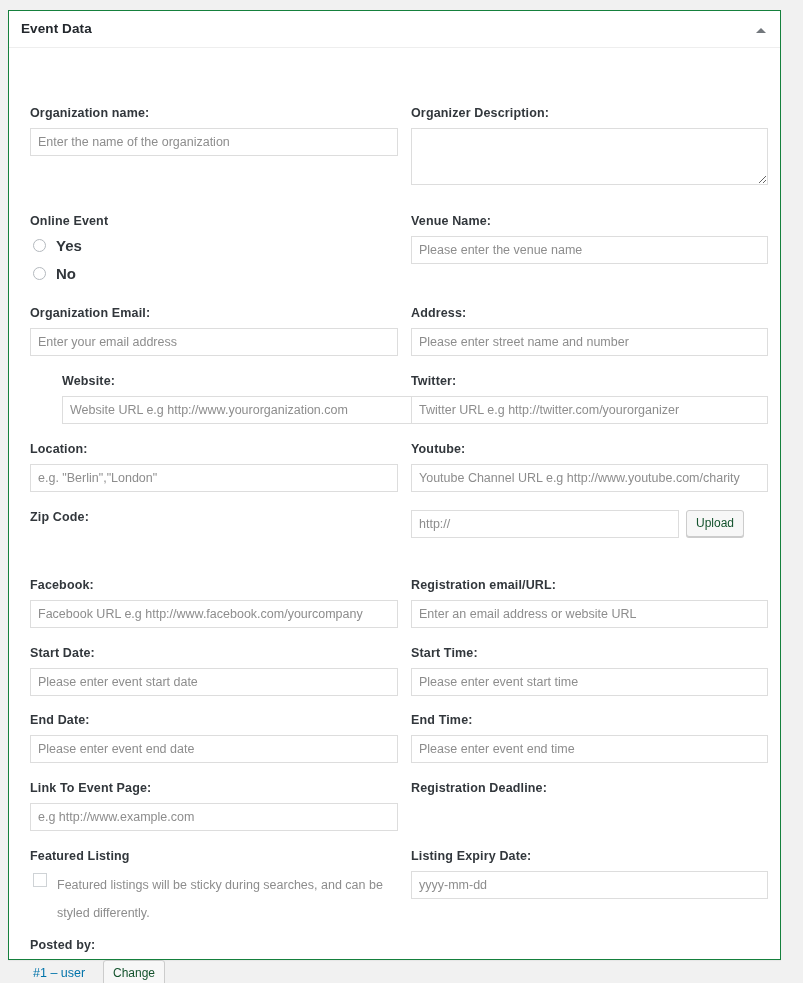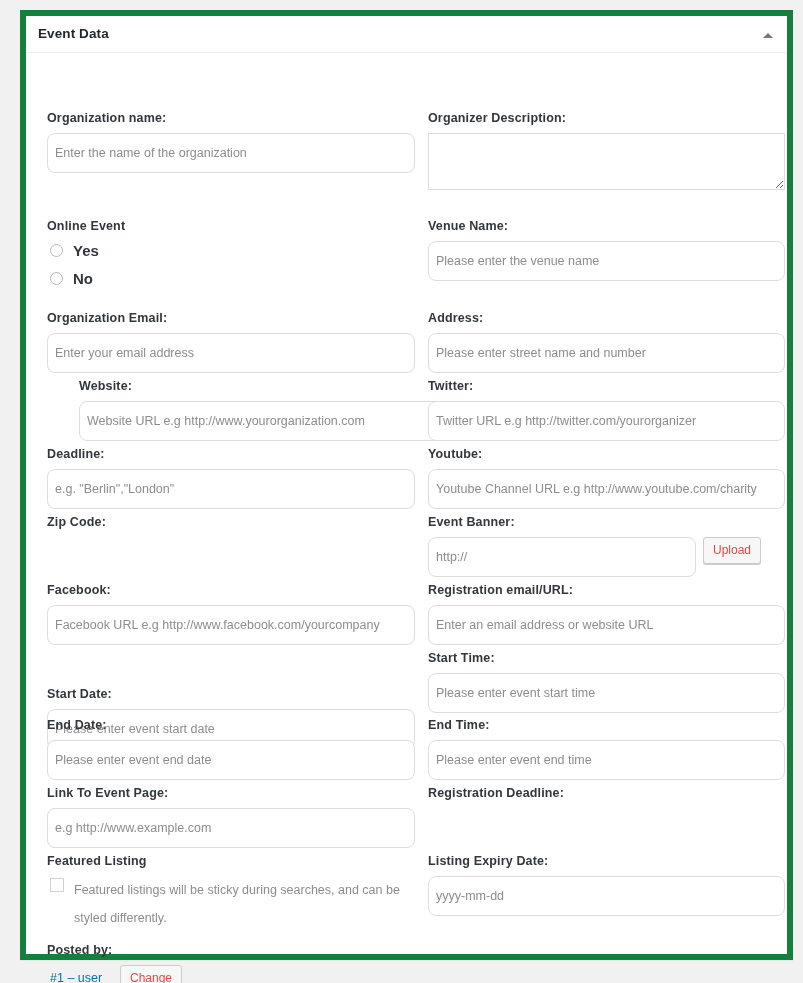--- a/index.html
+++ b/index.html
@@ -9,26 +9,26 @@
     font-family: "Liberation Sans", sans-serif;
   }
   body {
     width: 803px;
     height: 983px;
     overflow: hidden;
   }
 
   .metabox {
     position: absolute;
-    left: 20px;
+    left: 8px;
     top: 10px;
     width: 773px;
     height: 950px;
     background: #ffffff;
-    border: 6px solid #15803d;
+    border: 1px solid #15803d;
     box-shadow: 0 1px 1px rgba(0,0,0,0.04);
     box-sizing: border-box;
   }
 
   .metabox-header {
     position: relative;
     height: 37px;
     border-bottom: 1px solid #eeeeee;
     box-sizing: border-box;
   }
@@ -83,24 +83,24 @@
     letter-spacing: 0.15px;
     line-height: 15px;
     margin: 0 0 7px 0;
     white-space: nowrap;
   }
 
   .finput {
     display: block;
     box-sizing: border-box;
     width: 100%;
-    height: 40px;
+    height: 28px;
     padding: 2px 7px;
     border: 1px solid #dddddd;
-    border-radius: 8px;
+    border-radius: 0;
     background: #ffffff;
     font-family: "Liberation Sans", sans-serif;
     font-size: 12.5px;
     color: #32373c;
     outline: none;
   }
   .finput::placeholder { color: #8d8d8d; opacity: 1; }
 
   .ftextarea {
     display: block;
@@ -144,21 +144,21 @@
     line-height: 15px;
   }
 
   .banner-row { position: relative; }
   .banner-row .finput { width: 268px; }
   .btn {
     box-sizing: border-box;
     display: inline-block;
     border: 1px solid #cccccc;
     background: #f7f7f7;
-    color: #ef4444;
+    color: #14532d;
     font-family: "Liberation Sans", sans-serif;
     font-size: 12px;
     line-height: 1;
     padding: 6px 9px 7px 9px;
     border-radius: 3px;
     cursor: pointer;
     box-shadow: 0 1px 0 #cccccc;
   }
   .btn-upload {
     position: absolute;
@@ -236,34 +236,34 @@
         <label class="flabel">Organization Email:</label>
         <input class="finput" type="text" placeholder="Enter your email address" style="">
       </div>
 
       <div class="field" style="top:326px;margin-left:32px;">
         <label class="flabel">Website:</label>
         <input class="finput" type="text" placeholder="Website URL e.g http://www.yourorganization.com" style="">
       </div>
 
       <div class="field" style="top:394px;">
-        <label class="flabel">Deadline:</label>
+        <label class="flabel">Location:</label>
         <input class="finput" type="text" placeholder="e.g. &quot;Berlin&quot;,&quot;London&quot;" style="">
       </div>
 
       <div class="field" style="top:462px;">
         <label class="flabel">Zip Code:</label>
       </div>
 
       <div class="field" style="top:530px;">
         <label class="flabel">Facebook:</label>
         <input class="finput" type="text" placeholder="Facebook URL e.g http://www.facebook.com/yourcompany" style="">
       </div>
 
-      <div class="field" style="top:598px;margin-top:36px;">
+      <div class="field" style="top:598px;">
         <label class="flabel">Start Date:</label>
         <input class="finput" type="text" placeholder="Please enter event start date" style="">
       </div>
 
       <div class="field" style="top:665px;">
         <label class="flabel">End Date:</label>
         <input class="finput" type="text" placeholder="Please enter event end date" style="">
       </div>
 
       <div class="field" style="top:733px;">
@@ -310,21 +310,20 @@
         <label class="flabel">Twitter:</label>
         <input class="finput" type="text" placeholder="Twitter URL e.g http://twitter.com/yourorganizer" style="">
       </div>
 
       <div class="field" style="top:394px;">
         <label class="flabel">Youtube:</label>
         <input class="finput" type="text" placeholder="Youtube Channel URL e.g http://www.youtube.com/charity" style="">
       </div>
 
       <div class="field" style="top:462px;">
-        <label class="flabel">Event Banner:</label>
         <div class="banner-row">
           <input class="finput" type="text" placeholder="http://" style="">
           <button class="btn btn-upload">Upload</button>
         </div>
       </div>
 
       <div class="field" style="top:530px;">
         <label class="flabel">Registration email/URL:</label>
         <input class="finput" type="text" placeholder="Enter an email address or website URL" style="">
       </div>

